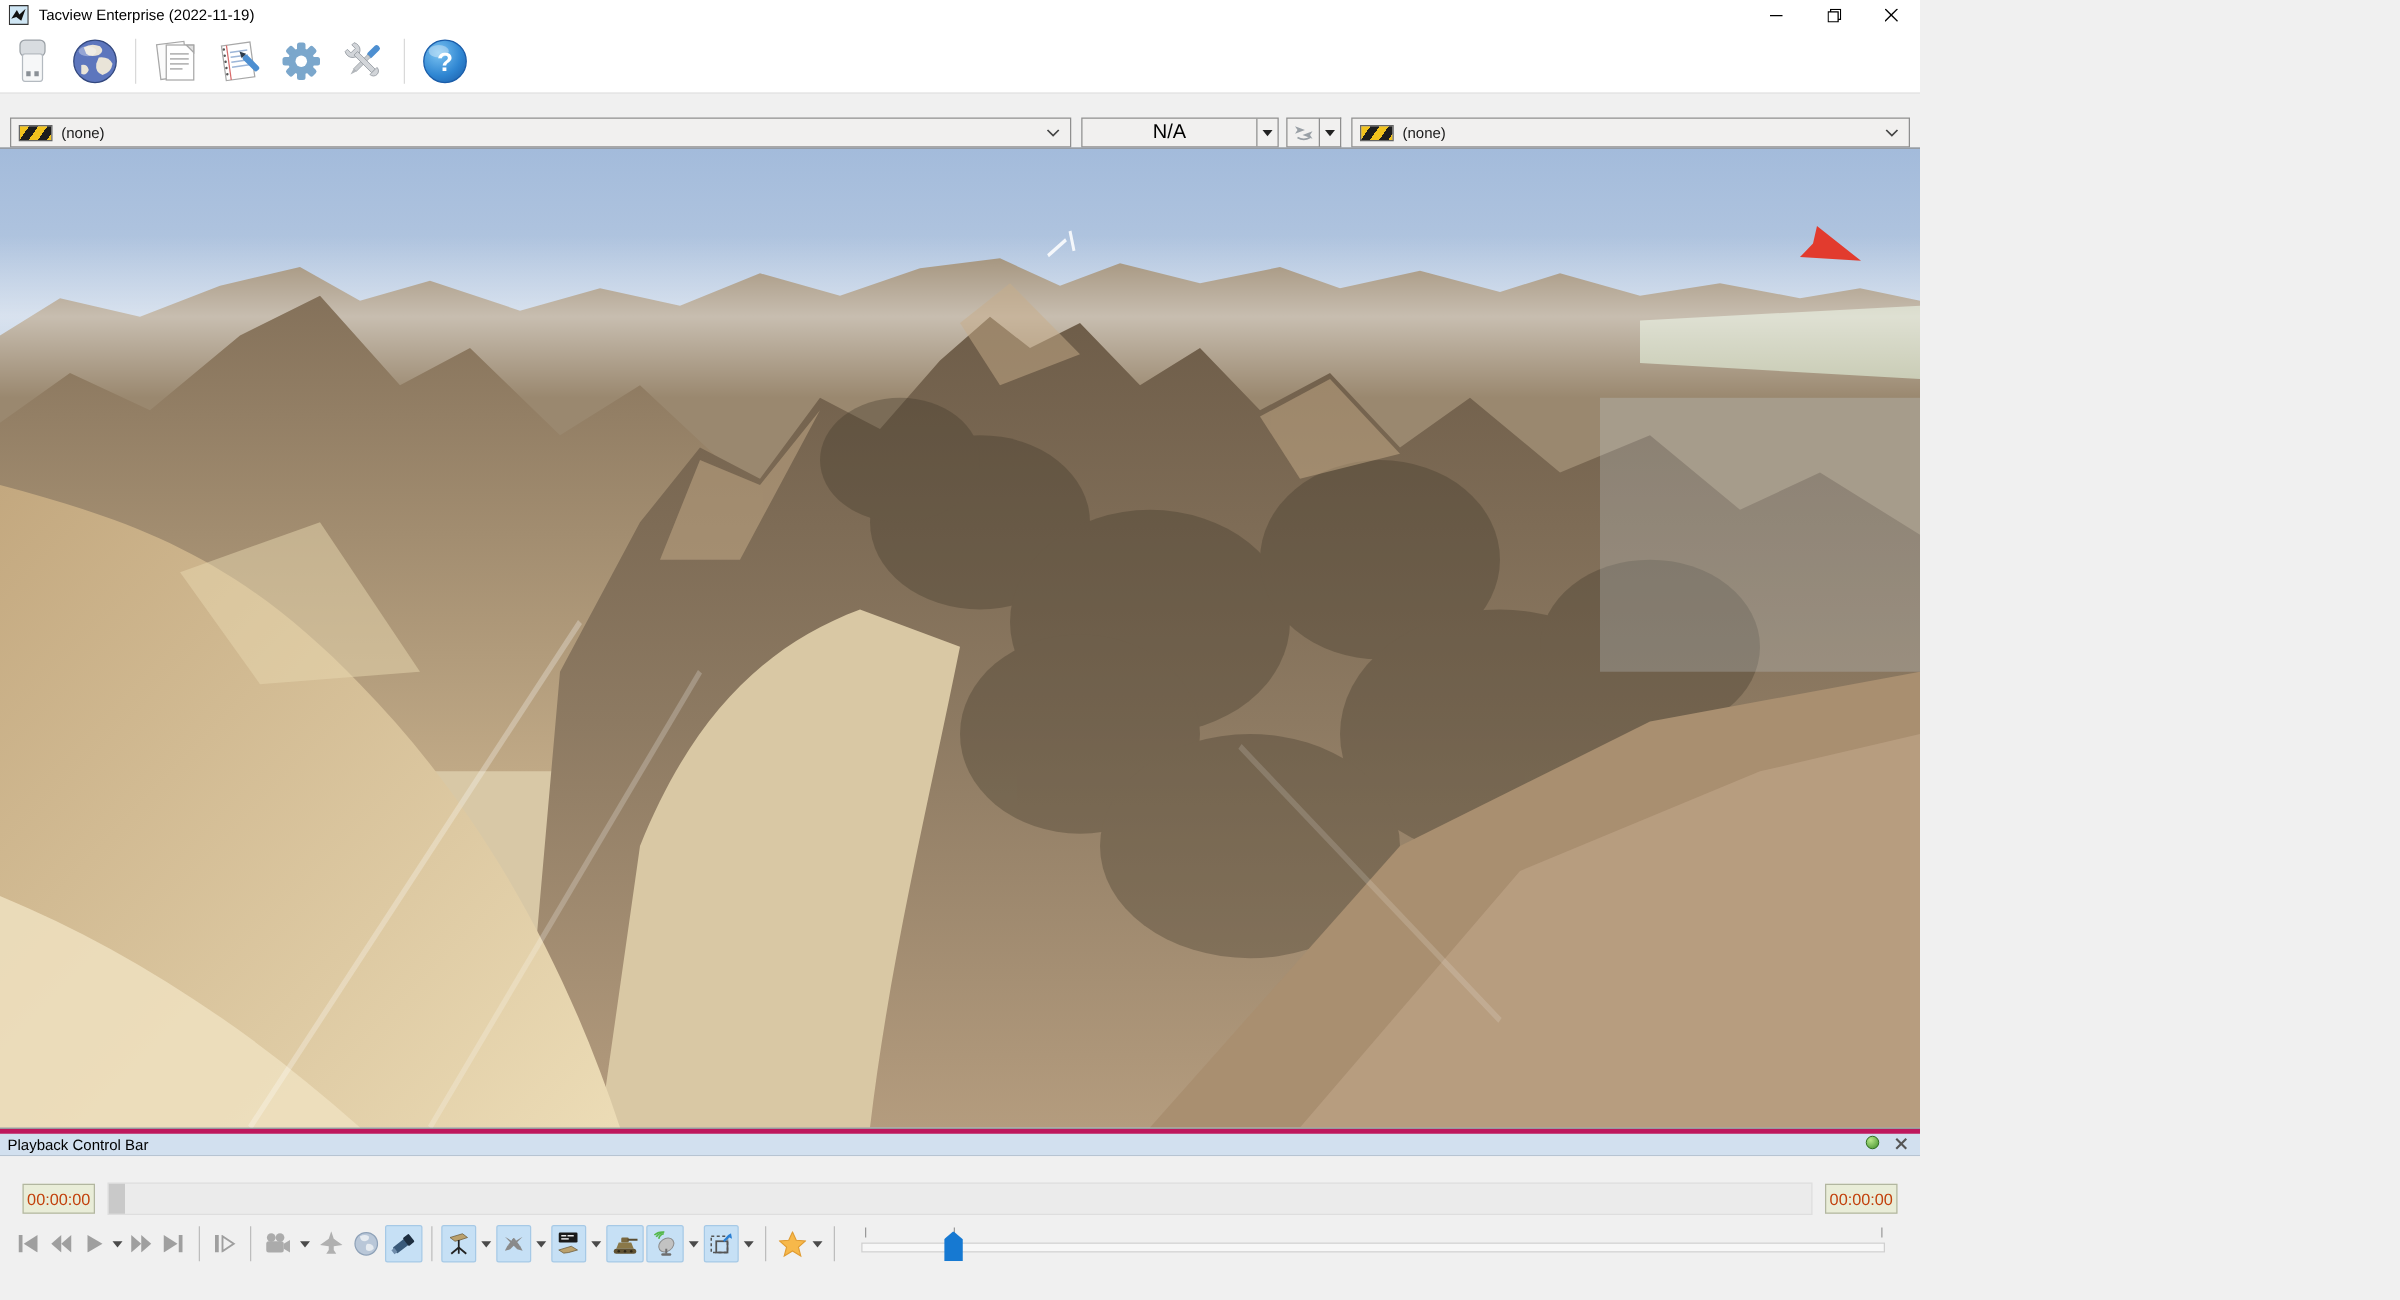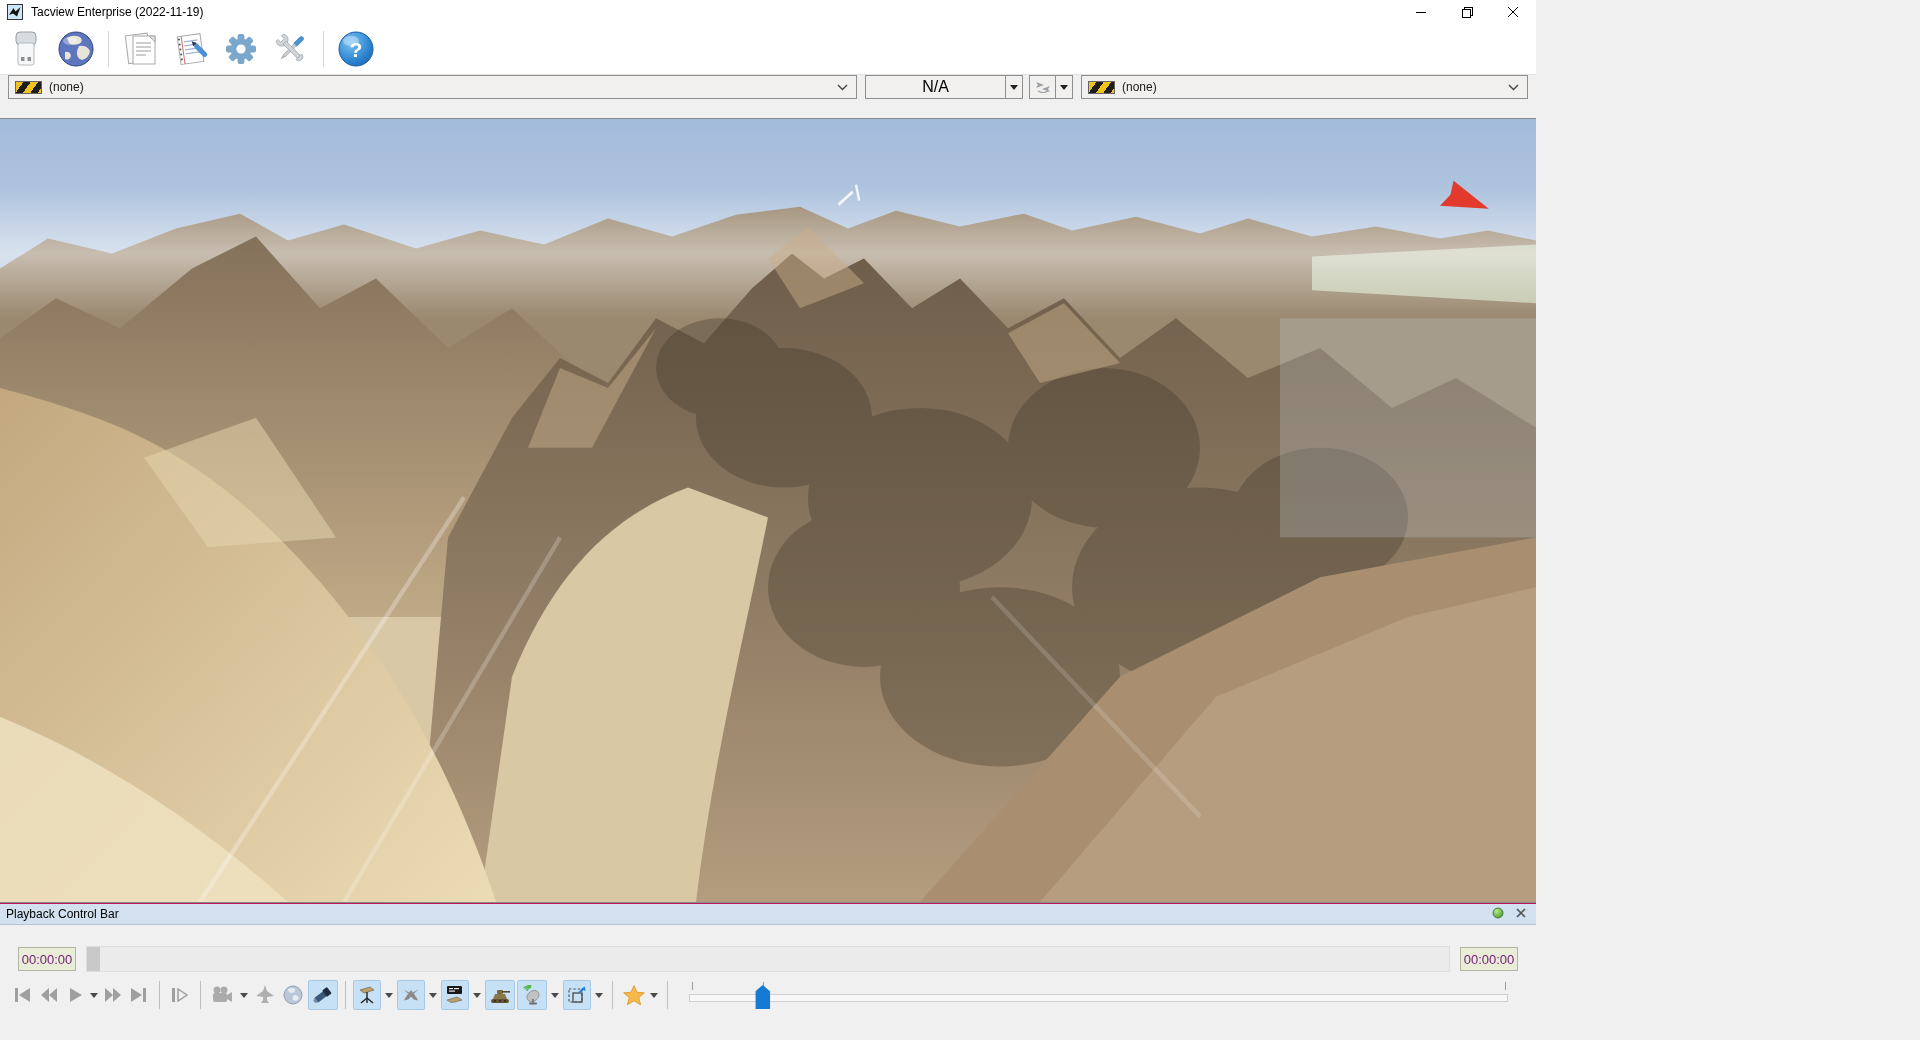--- a/index.html
+++ b/index.html
@@ -14,47 +14,47 @@
   .win-controls { margin-left:auto; display:flex; height:100%; }
   .win-btn { width:46px; height:100%; display:flex; align-items:center; justify-content:center; cursor:default; }
 
   
   .toolbar { height:50px; background:#fff; display:flex; align-items:center; padding-left:6px; gap:10px; flex:0 0 auto; }
   .tb-btn { width:40px; height:42px; display:flex; align-items:center; justify-content:center; }
   .tb-sep { width:1px; height:36px; background:#d9d9d9; margin:0 2px; }
 
   
   .combobar { height:44px; background:#f0f0f0; border-top:1px solid #e2e2e2;
-    display:flex; align-items:flex-start; padding:0 8px; flex:0 0 auto; }
+    display:flex; align-items:flex-end; padding:0 8px; flex:0 0 auto; }
   .combo { height:24px; background:#f1f0ef; border:1px solid #8f8f8f; display:flex; align-items:center; font-size:12px; color:#1a1a1a; }
   .combo-left { width:849px; }
   .combo-right { flex:1; margin-left:8px; }
   .hazard { width:27px; height:13px; margin:0 7px 0 6px; border:1px solid #666;
     background:repeating-linear-gradient(125deg,#f2c31d 0 6px,#1d1d1d 6px 12px); }
   .combo .chev { margin-left:auto; margin-right:8px; display:flex; }
   .na-combo { width:158px; margin-left:8px; height:24px; background:#f1f0ef; border:1px solid #8f8f8f; display:flex; }
   .na-text { flex:1; text-align:center; line-height:22px; font-size:16px; }
   .na-arrow { width:17px; border-left:1px solid #8f8f8f; display:flex; align-items:center; justify-content:center; }
   .tri-down { width:0; height:0; border-left:4px solid transparent; border-right:4px solid transparent; border-top:5px solid #222; }
   .split-btn { margin-left:6px; height:24px; display:flex; }
   .split-main { width:27px; height:24px; background:#f1f0ef; border:1px solid #8f8f8f; display:flex; align-items:center; justify-content:center; }
   .split-arrow { width:17px; height:24px; background:#f1f0ef; border:1px solid #8f8f8f; border-left:none; display:flex; align-items:center; justify-content:center; }
 
   
   .viewport { flex:1 1 auto; position:relative; border-top:1px solid #8a8a8a; border-bottom:1px solid #8a8a8a; background:#b7c9e0; }
   .viewport svg.scene { position:absolute; inset:0; width:100%; height:100%; }
 
   
-  .pb-header { height:22px; background:#d2e0ef; border-top:1px solid #be185d; border-bottom:1px solid #b7c4d2;
+  .pb-header { height:22px; background:#d2e0ef; border-top:4px solid #be185d; border-bottom:1px solid #b7c4d2;
     display:flex; align-items:center; font-size:12px; color:#000; padding-left:6px; flex:0 0 auto; }
   .pb-header-right { margin-left:auto; display:flex; align-items:center; gap:12px; margin-right:10px; }
   .pb-body { height:115px; background:#f0f0f0; flex:0 0 auto; }
   .time-row { display:flex; align-items:center; margin:21px 18px 0 18px; height:26px; }
   .time-box { width:58px; height:24px; background:#e9edd8; border:1px solid #b2b6a0;
-    display:flex; align-items:center; justify-content:center; font-size:13px; color:#701a75; }
+    display:flex; align-items:center; justify-content:center; font-size:13px; color:#c2410c; }
   .time-track { flex:1; height:26px; background:#ebebeb; border:1px solid #dedede; margin:0 10px; position:relative; }
   .range-handle { position:absolute; left:0; top:0; width:13px; height:100%; background:#c9c9c9; }
 
   .controls-row { display:flex; align-items:center; margin:5px 10px 0 10px; height:36px; }
   .pb-btn { height:30px; min-width:26px; display:flex; align-items:center; justify-content:center; padding:0 3px; }
   .pb-btn.active { background:#c6e0f5; border:1px solid #a6c9e6; border-radius:2px; }
   .pb-group { display:flex; align-items:center; gap:2px; }
   .caret { width:0; height:0; border-left:4px solid transparent; border-right:4px solid transparent; border-top:5px solid #4a4a4a; margin:0 2px; }
   .pb-sep { width:1px; height:28px; background:#bdbdbd; margin:0 7px; }
 

